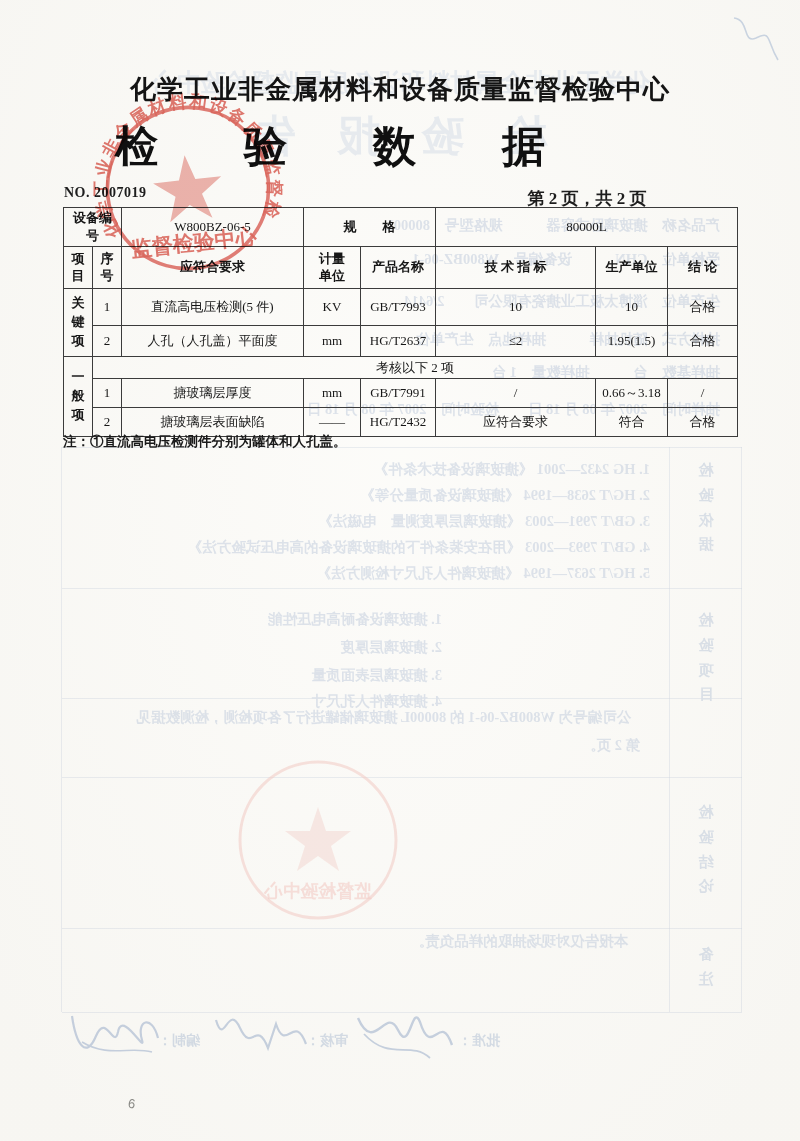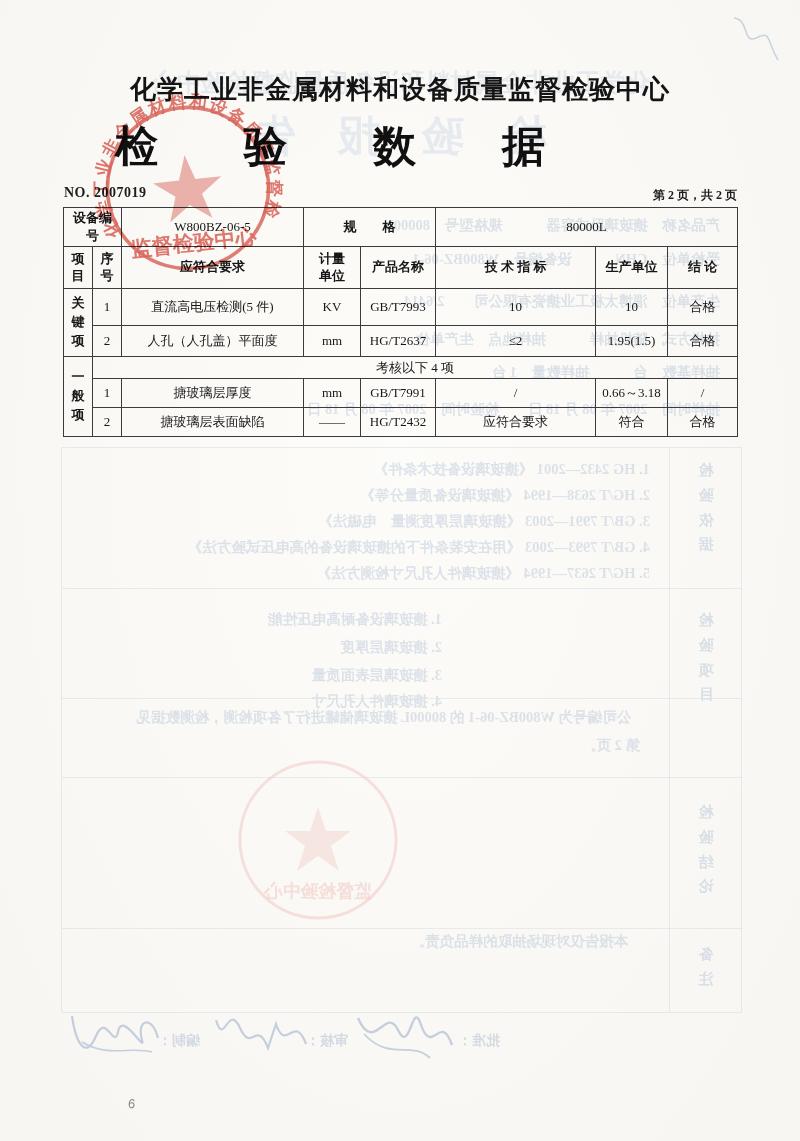--- a/index.html
+++ b/index.html
@@ -37,21 +37,21 @@
     position:absolute;top:72px;left:0;width:800px;text-align:center;
     font-family:"Liberation Sans",sans-serif;font-weight:800;
     font-size:26px;letter-spacing:1px;color:#141414;
   }
   .doc-title{
     position:absolute;top:118px;left:0;width:660px;text-align:center;
     font-family:"Liberation Sans",sans-serif;font-weight:800;
     font-size:43px;color:#101010;
   }
   .doc-no{position:absolute;top:185px;left:64px;font-size:14px;font-weight:bold;letter-spacing:.5px;}
-  .page-info{position:absolute;top:187px;left:437px;width:300px;text-align:right;font-size:12px;font-weight:bold;}
+  .page-info{position:absolute;top:187px;left:437px;width:300px;text-align:center;font-size:17px;font-weight:bold;}
 
   table.main{
     position:absolute;top:207px;left:63px;width:674px;
     border-collapse:collapse;table-layout:fixed;
     font-size:13px;color:#161616;
   }
   table.main td{
     border:1.4px solid #3b3b3b;
     text-align:center;vertical-align:middle;
     padding:1px 3px;overflow:hidden;
@@ -202,21 +202,21 @@
       <td>mm</td>
       <td>HG/T2637</td>
       <td>≤2</td>
       <td>1.95(1.5)</td>
       <td>合格</td>
     </tr>
     <tr style="height:22px">
       <td rowspan="3" class="v">一
 般
 项</td>
-      <td colspan="7">考核以下 4 项</td>
+      <td colspan="7">考核以下 2 项</td>
     </tr>
     <tr style="height:29px">
       <td>1</td>
       <td class="l">搪玻璃层厚度</td>
       <td>mm</td>
       <td>GB/T7991</td>
       <td>/</td>
       <td>0.66～3.18</td>
       <td>/</td>
     </tr>
@@ -225,20 +225,21 @@
       <td class="l">搪玻璃层表面缺陷</td>
       <td>——</td>
       <td>HG/T2432</td>
       <td>应符合要求</td>
       <td>符合</td>
       <td>合格</td>
     </tr>
   </tbody>
     </table>
 
+  <div class="note">注：①直流高电压检测件分别为罐体和人孔盖。</div>
 
   <svg class="stamp" width="200" height="200" viewBox="0 0 200 200">
     <defs>
       <path id="arcPath" d="M 30,140 A 80.6,80.6 0 1 1 170,140" fill="none"></path>
     </defs>
     <circle cx="100" cy="100" r="80.6" fill="none" stroke="#d8493e" stroke-width="3.6" opacity=".85"></circle>
     <text font-size="17.5" font-weight="bold" fill="#d8493e" letter-spacing="2" opacity=".9" font-family="Liberation Serif, serif">
       <textPath href="#arcPath" startOffset="2">化学工业非金属材料和设备质量监督检</textPath>
     </text>
     <polygon points="100,67 108.2,91.7 134.2,91.9 113.3,107.3 121.2,132.1 100,117 78.8,132.1 86.7,107.3 65.8,91.9 91.8,91.7" fill="#d8493e" opacity=".5"></polygon>

